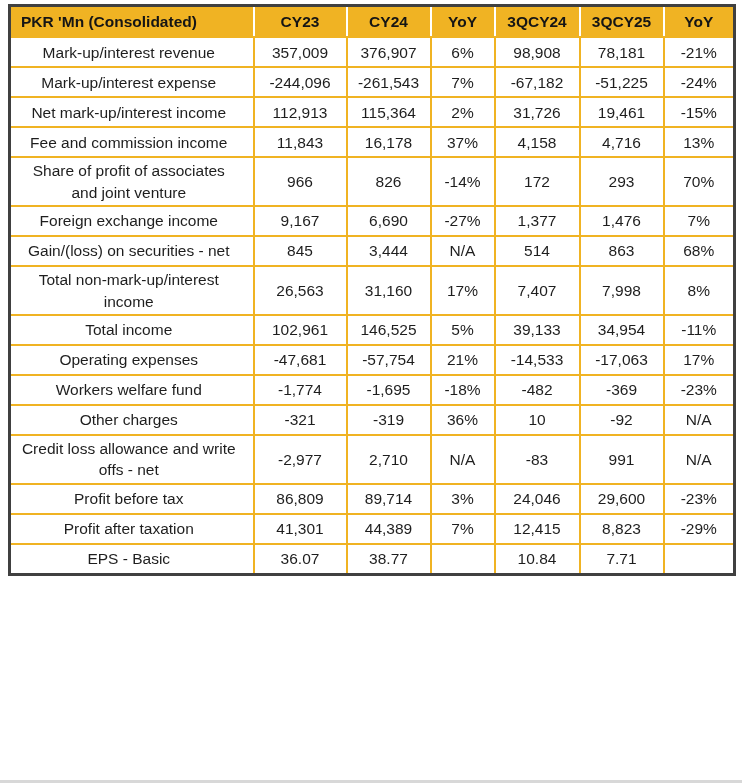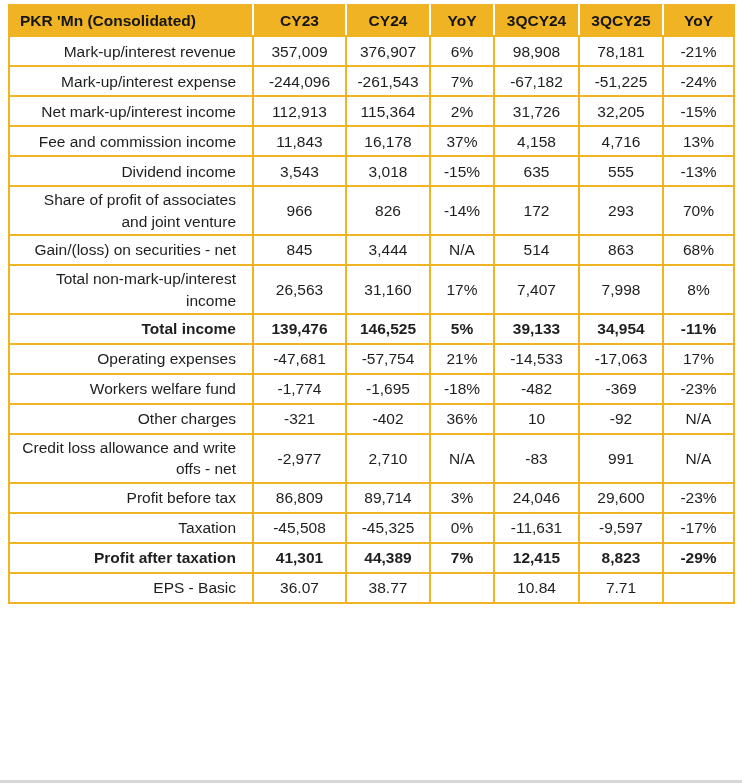--- a/index.html
+++ b/index.html
@@ -30,45 +30,45 @@
   }
   table.fin td, table.fin th {
     border: 2px solid #f0b323;
     padding: 2px 6px;
     line-height: 1.38;
     text-align: center;
     vertical-align: middle;
     overflow: hidden;
   }
   
-  table.fin { border: 1px solid #404040; }
+  table.fin { border: 3px solid #404040; }
 
   
   table.fin thead th {
     background: #f0b323;
     font-weight: 700;
     color: #151515;
     border-left-color: #ffffff;
     border-right-color: #ffffff;
     border-top-color: #f0b323;
     border-bottom-color: #f0b323;
     padding-top: 4px;
     padding-bottom: 4px;
   }
   table.fin thead th:first-child { border-left-color: #f0b323; text-align: left; padding-left: 10px; }
   table.fin thead th:last-child  { border-right-color: #f0b323; }
 
   
   table.fin tbody td:first-child {
-    text-align: right;
+    text-align: center;
     padding-left: 10px;
     padding-right: 16px;
   }
   table.fin tbody td { height: 24px; }
-  table.fin tr.bold td { font-weight: 700; }
+  table.fin tr.bold td { font-weight: 400; }
 
   
   col.c-label  { width: 244px; }
   col.c-cy23   { width: 93px; }
   col.c-cy24   { width: 84px; }
   col.c-yoy1   { width: 64px; }
   col.c-3qcy24 { width: 85px; }
   col.c-3qcy25 { width: 84px; }
   col.c-yoy2   { width: 71px; }
 
@@ -125,71 +125,71 @@
             <td>-67,182</td>
             <td>-51,225</td>
             <td>-24%</td>
           </tr>
           <tr>
             <td>Net mark-up/interest income</td>
             <td>112,913</td>
             <td>115,364</td>
             <td>2%</td>
             <td>31,726</td>
-            <td>32,205</td>
+            <td>19,461</td>
             <td>-15%</td>
           </tr>
           <tr>
             <td>Fee and commission income</td>
             <td>11,843</td>
             <td>16,178</td>
             <td>37%</td>
             <td>4,158</td>
             <td>4,716</td>
             <td>13%</td>
           </tr>
           <tr>
-            <td>Dividend income</td>
-            <td>3,543</td>
-            <td>3,018</td>
-            <td>-15%</td>
-            <td>635</td>
-            <td>555</td>
-            <td>-13%</td>
-          </tr>
-          <tr>
             <td>Share of profit of associates and joint venture</td>
             <td>966</td>
             <td>826</td>
             <td>-14%</td>
             <td>172</td>
             <td>293</td>
             <td>70%</td>
           </tr>
           <tr>
+            <td>Foreign exchange income</td>
+            <td>9,167</td>
+            <td>6,690</td>
+            <td>-27%</td>
+            <td>1,377</td>
+            <td>1,476</td>
+            <td>7%</td>
+          </tr>
+          <tr>
             <td>Gain/(loss) on securities - net</td>
             <td>845</td>
             <td>3,444</td>
             <td>N/A</td>
             <td>514</td>
             <td>863</td>
             <td>68%</td>
           </tr>
           <tr>
             <td>Total non-mark-up/interest income</td>
             <td>26,563</td>
             <td>31,160</td>
             <td>17%</td>
             <td>7,407</td>
             <td>7,998</td>
             <td>8%</td>
           </tr>
           <tr class="bold">
             <td>Total income</td>
-            <td>139,476</td>
+            <td>102,961</td>
             <td>146,525</td>
             <td>5%</td>
             <td>39,133</td>
             <td>34,954</td>
             <td>-11%</td>
           </tr>
           <tr>
             <td>Operating expenses</td>
             <td>-47,681</td>
             <td>-57,754</td>
@@ -203,21 +203,21 @@
             <td>-1,774</td>
             <td>-1,695</td>
             <td>-18%</td>
             <td>-482</td>
             <td>-369</td>
             <td>-23%</td>
           </tr>
           <tr>
             <td>Other charges</td>
             <td>-321</td>
-            <td>-402</td>
+            <td>-319</td>
             <td>36%</td>
             <td>10</td>
             <td>-92</td>
             <td>N/A</td>
           </tr>
           <tr>
             <td>Credit loss allowance and write offs - net</td>
             <td>-2,977</td>
             <td>2,710</td>
             <td>N/A</td>
@@ -226,29 +226,20 @@
             <td>N/A</td>
           </tr>
           <tr>
             <td>Profit before tax</td>
             <td>86,809</td>
             <td>89,714</td>
             <td>3%</td>
             <td>24,046</td>
             <td>29,600</td>
             <td>-23%</td>
-          </tr>
-          <tr>
-            <td>Taxation</td>
-            <td>-45,508</td>
-            <td>-45,325</td>
-            <td>0%</td>
-            <td>-11,631</td>
-            <td>-9,597</td>
-            <td>-17%</td>
           </tr>
           <tr class="bold">
             <td>Profit after taxation</td>
             <td>41,301</td>
             <td>44,389</td>
             <td>7%</td>
             <td>12,415</td>
             <td>8,823</td>
             <td>-29%</td>
           </tr>

